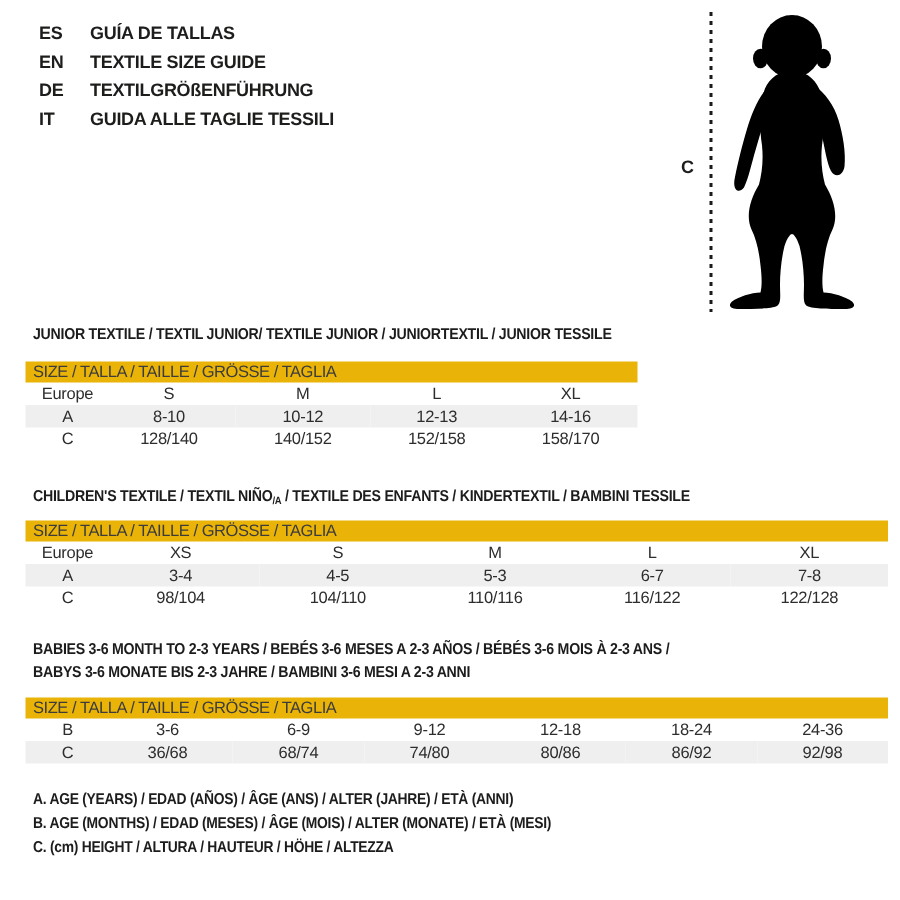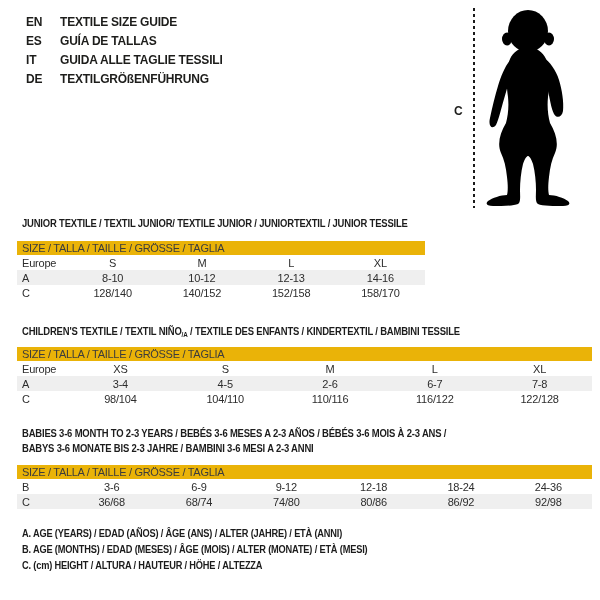--- a/index.html
+++ b/index.html
@@ -30,51 +30,51 @@
   .tbl-wrap{position:absolute;left:17px;}
   .bar{
     background:#eab308;height:14px;line-height:14px;font-size:11px;color:#3c3c3c;
     padding-left:5px;letter-spacing:-0.3px;white-space:nowrap;overflow:hidden;
   }
   table.tbl{border-collapse:collapse;table-layout:fixed;width:100%;}
   table.tbl td{
     height:15px;font-size:11px;color:#2d2d2d;text-align:center;padding:0;
     letter-spacing:-0.2px;vertical-align:middle;
   }
-  table.tbl td.lbl{text-align:left;padding-left:5px;}
+  table.tbl td.lbl{text-align:center;padding-left:5px;}
   table.tbl tr.alt{background:#efefef;}
   col.c-label{width:51px;}
   
   .footnotes{position:absolute;left:22px;top:525px;}
   .footnote{
     font-size:10.5px;font-weight:bold;color:#1c1c1c;height:16px;line-height:16px;
     letter-spacing:-0.2px;white-space:nowrap;transform:scaleX(0.88);transform-origin:left top;
   }
 </style>
 </head>
 <body>
 
 <div class="page">
 
   <div class="langs">
     <div class="lang-row">
+      <span class="lang-code">ES</span>
+      <span class="lang-title">GUÍA DE TALLAS</span>
+    </div>
+    <div class="lang-row">
       <span class="lang-code">EN</span>
       <span class="lang-title">TEXTILE SIZE GUIDE</span>
     </div>
     <div class="lang-row">
-      <span class="lang-code">ES</span>
-      <span class="lang-title">GUÍA DE TALLAS</span>
+      <span class="lang-code">DE</span>
+      <span class="lang-title">TEXTILGRÖßENFÜHRUNG</span>
     </div>
     <div class="lang-row">
       <span class="lang-code">IT</span>
       <span class="lang-title">GUIDA ALLE TAGLIE TESSILI</span>
-    </div>
-    <div class="lang-row">
-      <span class="lang-code">DE</span>
-      <span class="lang-title">TEXTILGRÖßENFÜHRUNG</span>
     </div>
   </div>
 
   <div class="figure">
     <span class="figure-label">C</span>
     <div class="dashed-line"></div>
     <svg class="silhouette" width="90" height="200" viewBox="0 0 90 200" xmlns="http://www.w3.org/2000/svg">
       <g fill="#000000">
         <ellipse cx="44" cy="24" rx="20" ry="21"></ellipse>
         <ellipse cx="23" cy="32" rx="5" ry="6.5"></ellipse>
@@ -150,21 +150,21 @@
         <td>XS</td>
         <td>S</td>
         <td>M</td>
         <td>L</td>
         <td>XL</td>
       </tr>
       <tr class="alt">
         <td class="lbl">A</td>
         <td>3-4</td>
         <td>4-5</td>
-        <td>2-6</td>
+        <td>5-3</td>
         <td>6-7</td>
         <td>7-8</td>
       </tr>
       <tr>
         <td class="lbl">C</td>
         <td>98/104</td>
         <td>104/110</td>
         <td>110/116</td>
         <td>116/122</td>
         <td>122/128</td>

